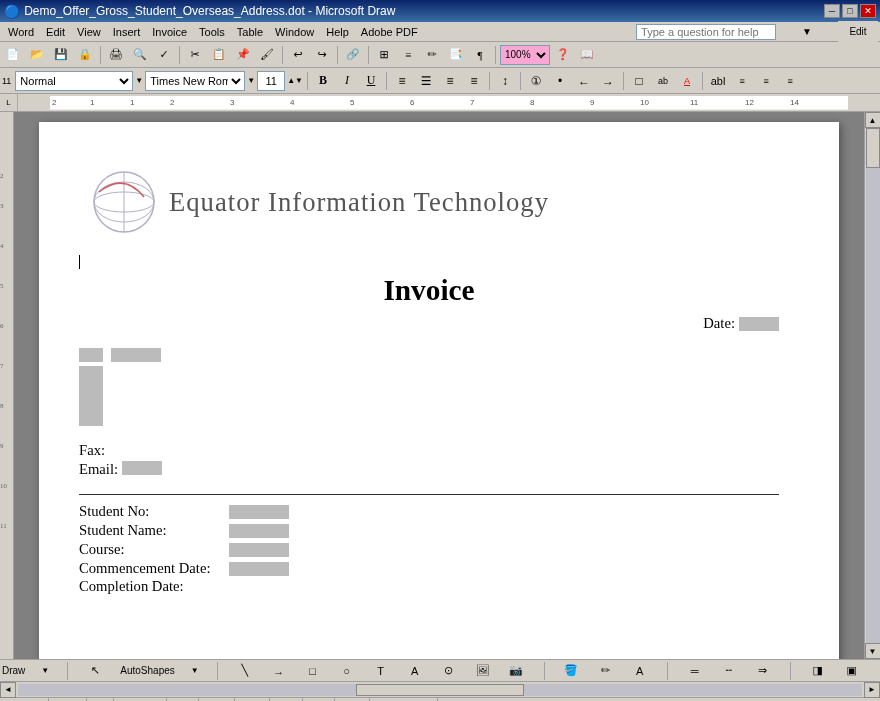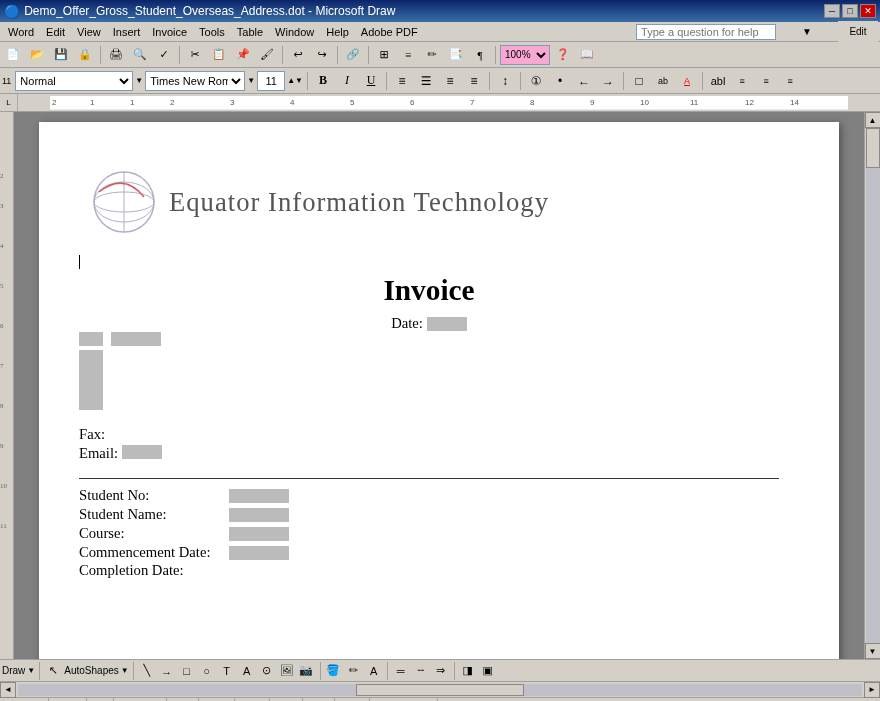--- a/index.html
+++ b/index.html
@@ -223,22 +223,23 @@
       text-align: center;
       font-size: 22pt;
       font-weight: bold;
       font-family: 'Times New Roman', serif;
       margin-bottom: 8px;
     }
 
     
     .date-row {
       display: flex;
-      justify-content: center;
-      align-items: center;
+      justify-content: flex-end;
+      align-items: center;
+      margin-bottom: 16px;
       font-size: 11pt;
     }
     .date-box {
       width: 40px;
       height: 14px;
       background: #bbb;
       margin-left: 4px;
       display: inline-block;
     }
 
@@ -297,21 +298,21 @@
     
     #drawtb {
       height: 22px;
       background: #d4d0c8;
       border-top: 1px solid #a0a0a0;
       display: flex;
       align-items: center;
       font-family: 'Tahoma', sans-serif;
       font-size: 10px;
       padding: 0 2px;
-      gap: 2px;
+      gap: 16px;
     }
 
     
     .text-cursor {
       display: inline-block;
       width: 1px;
       height: 14px;
       background: black;
       vertical-align: middle;
     }

